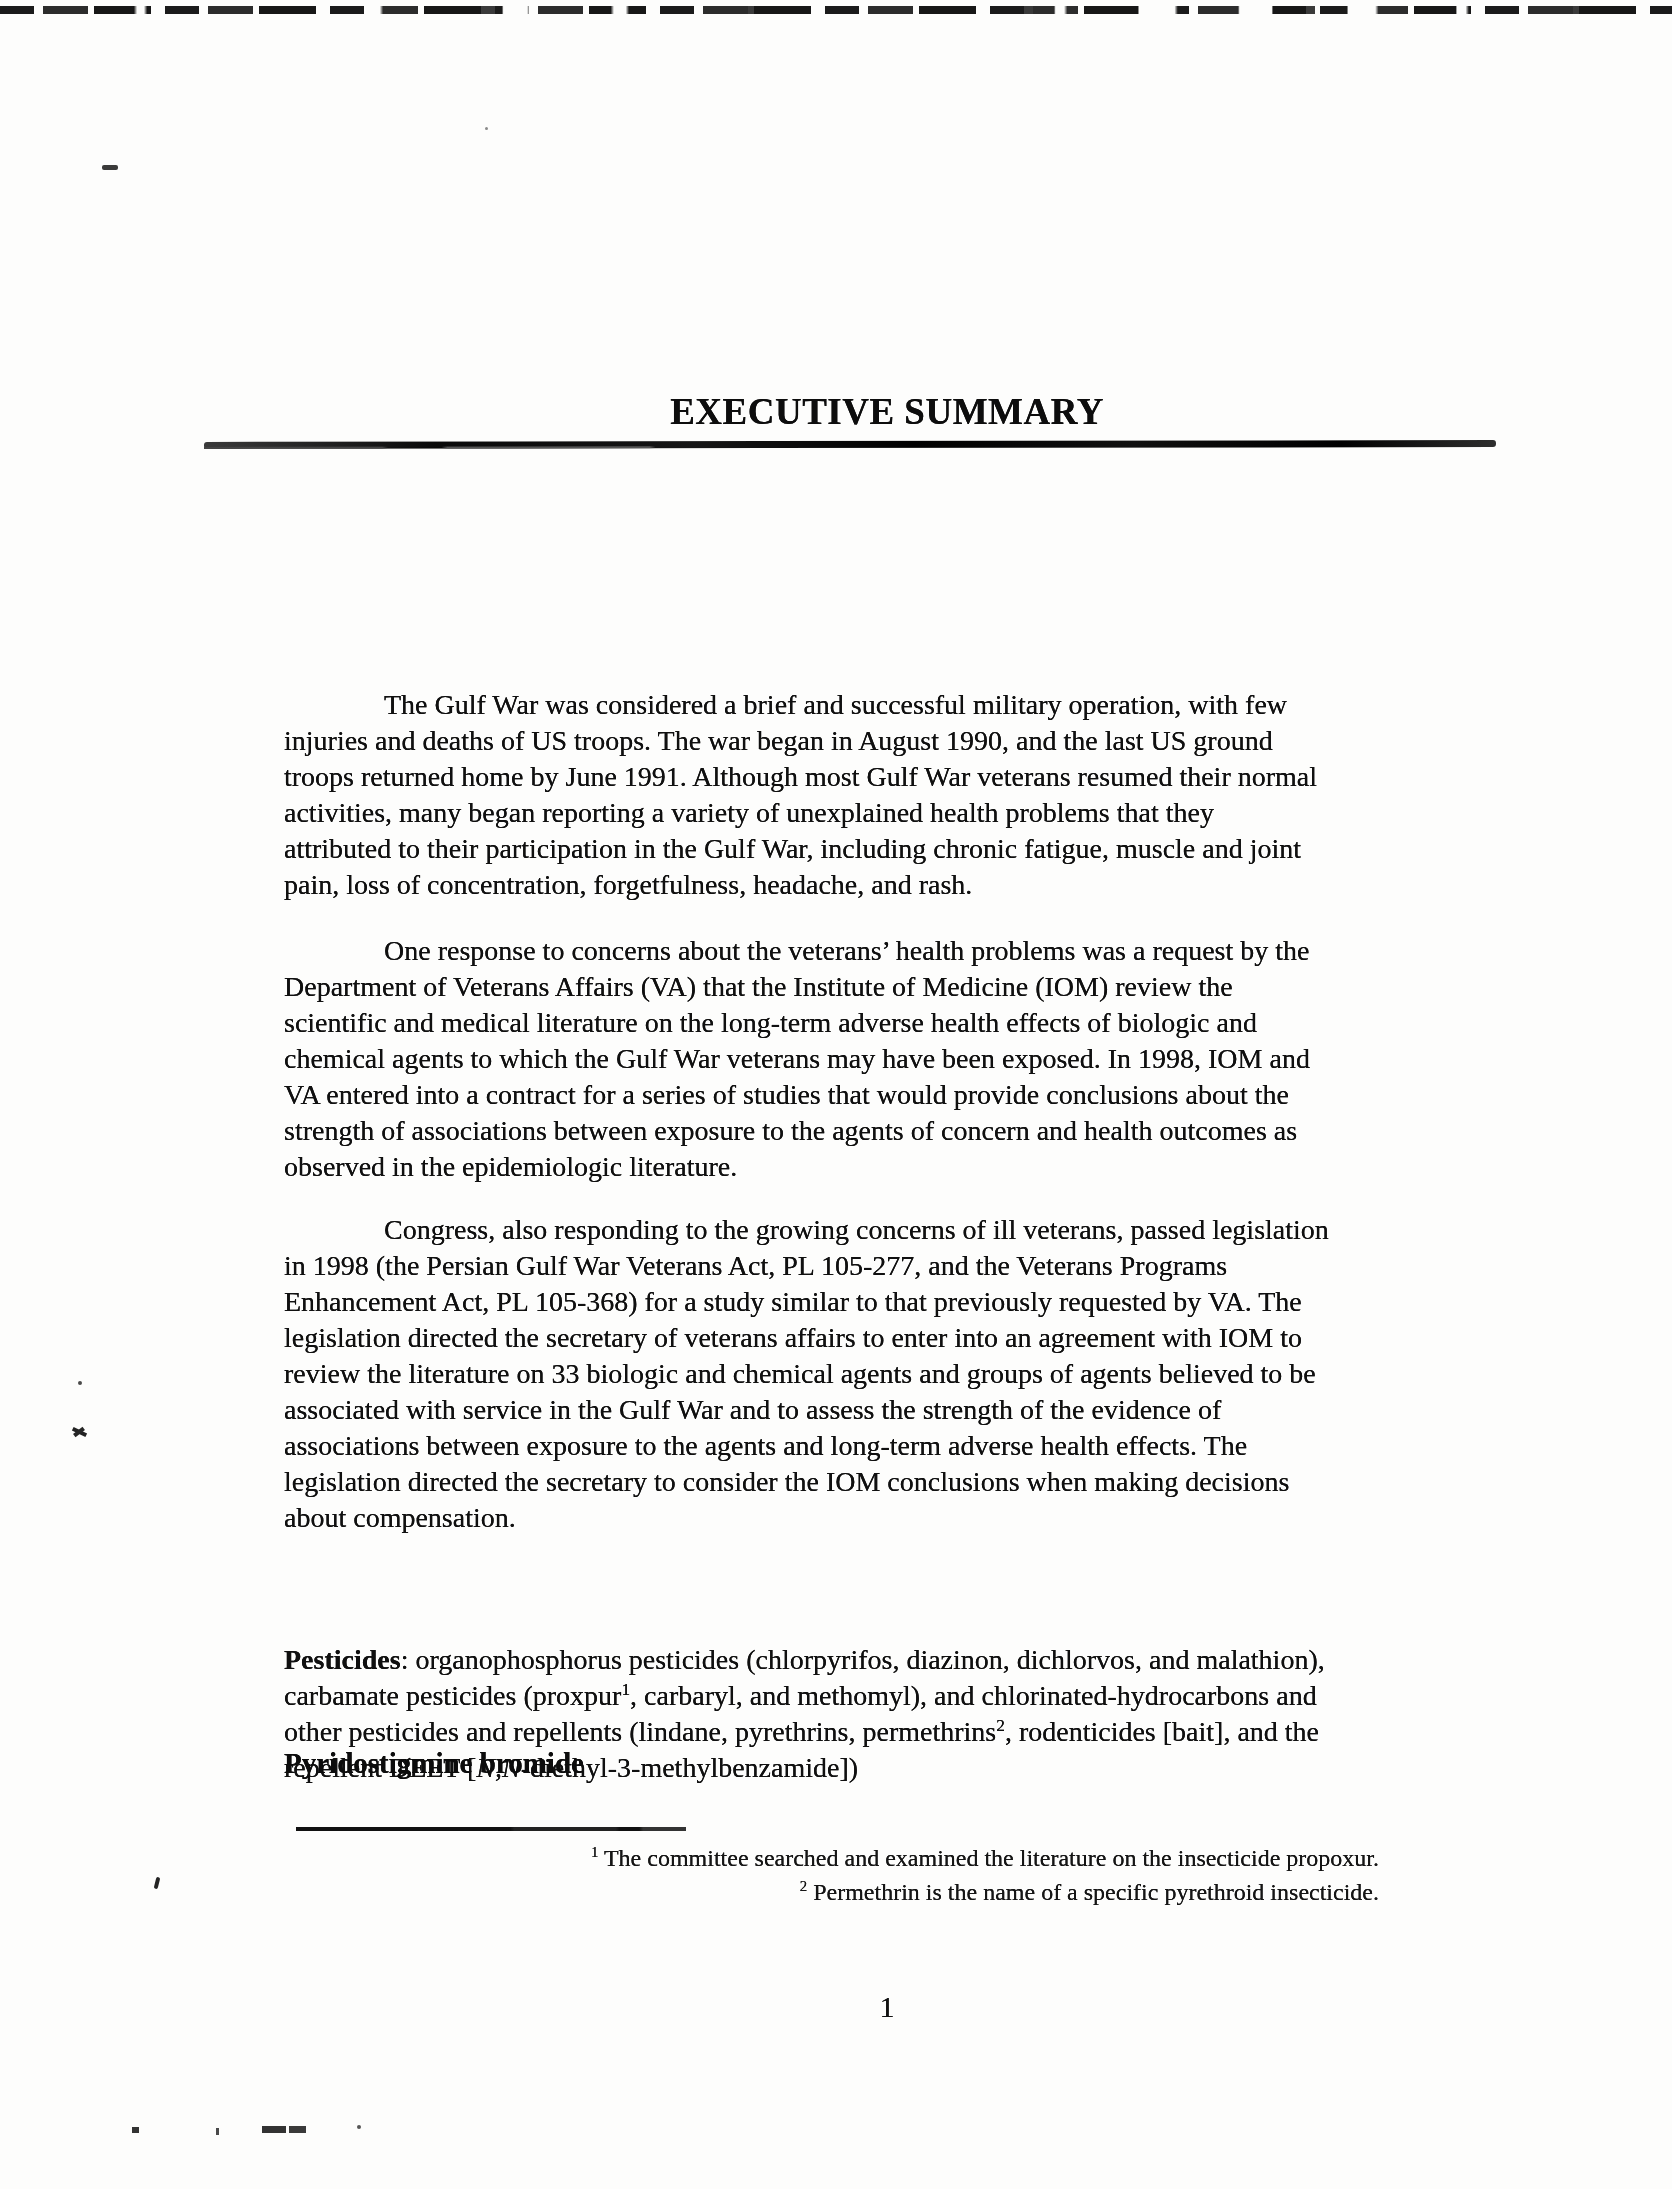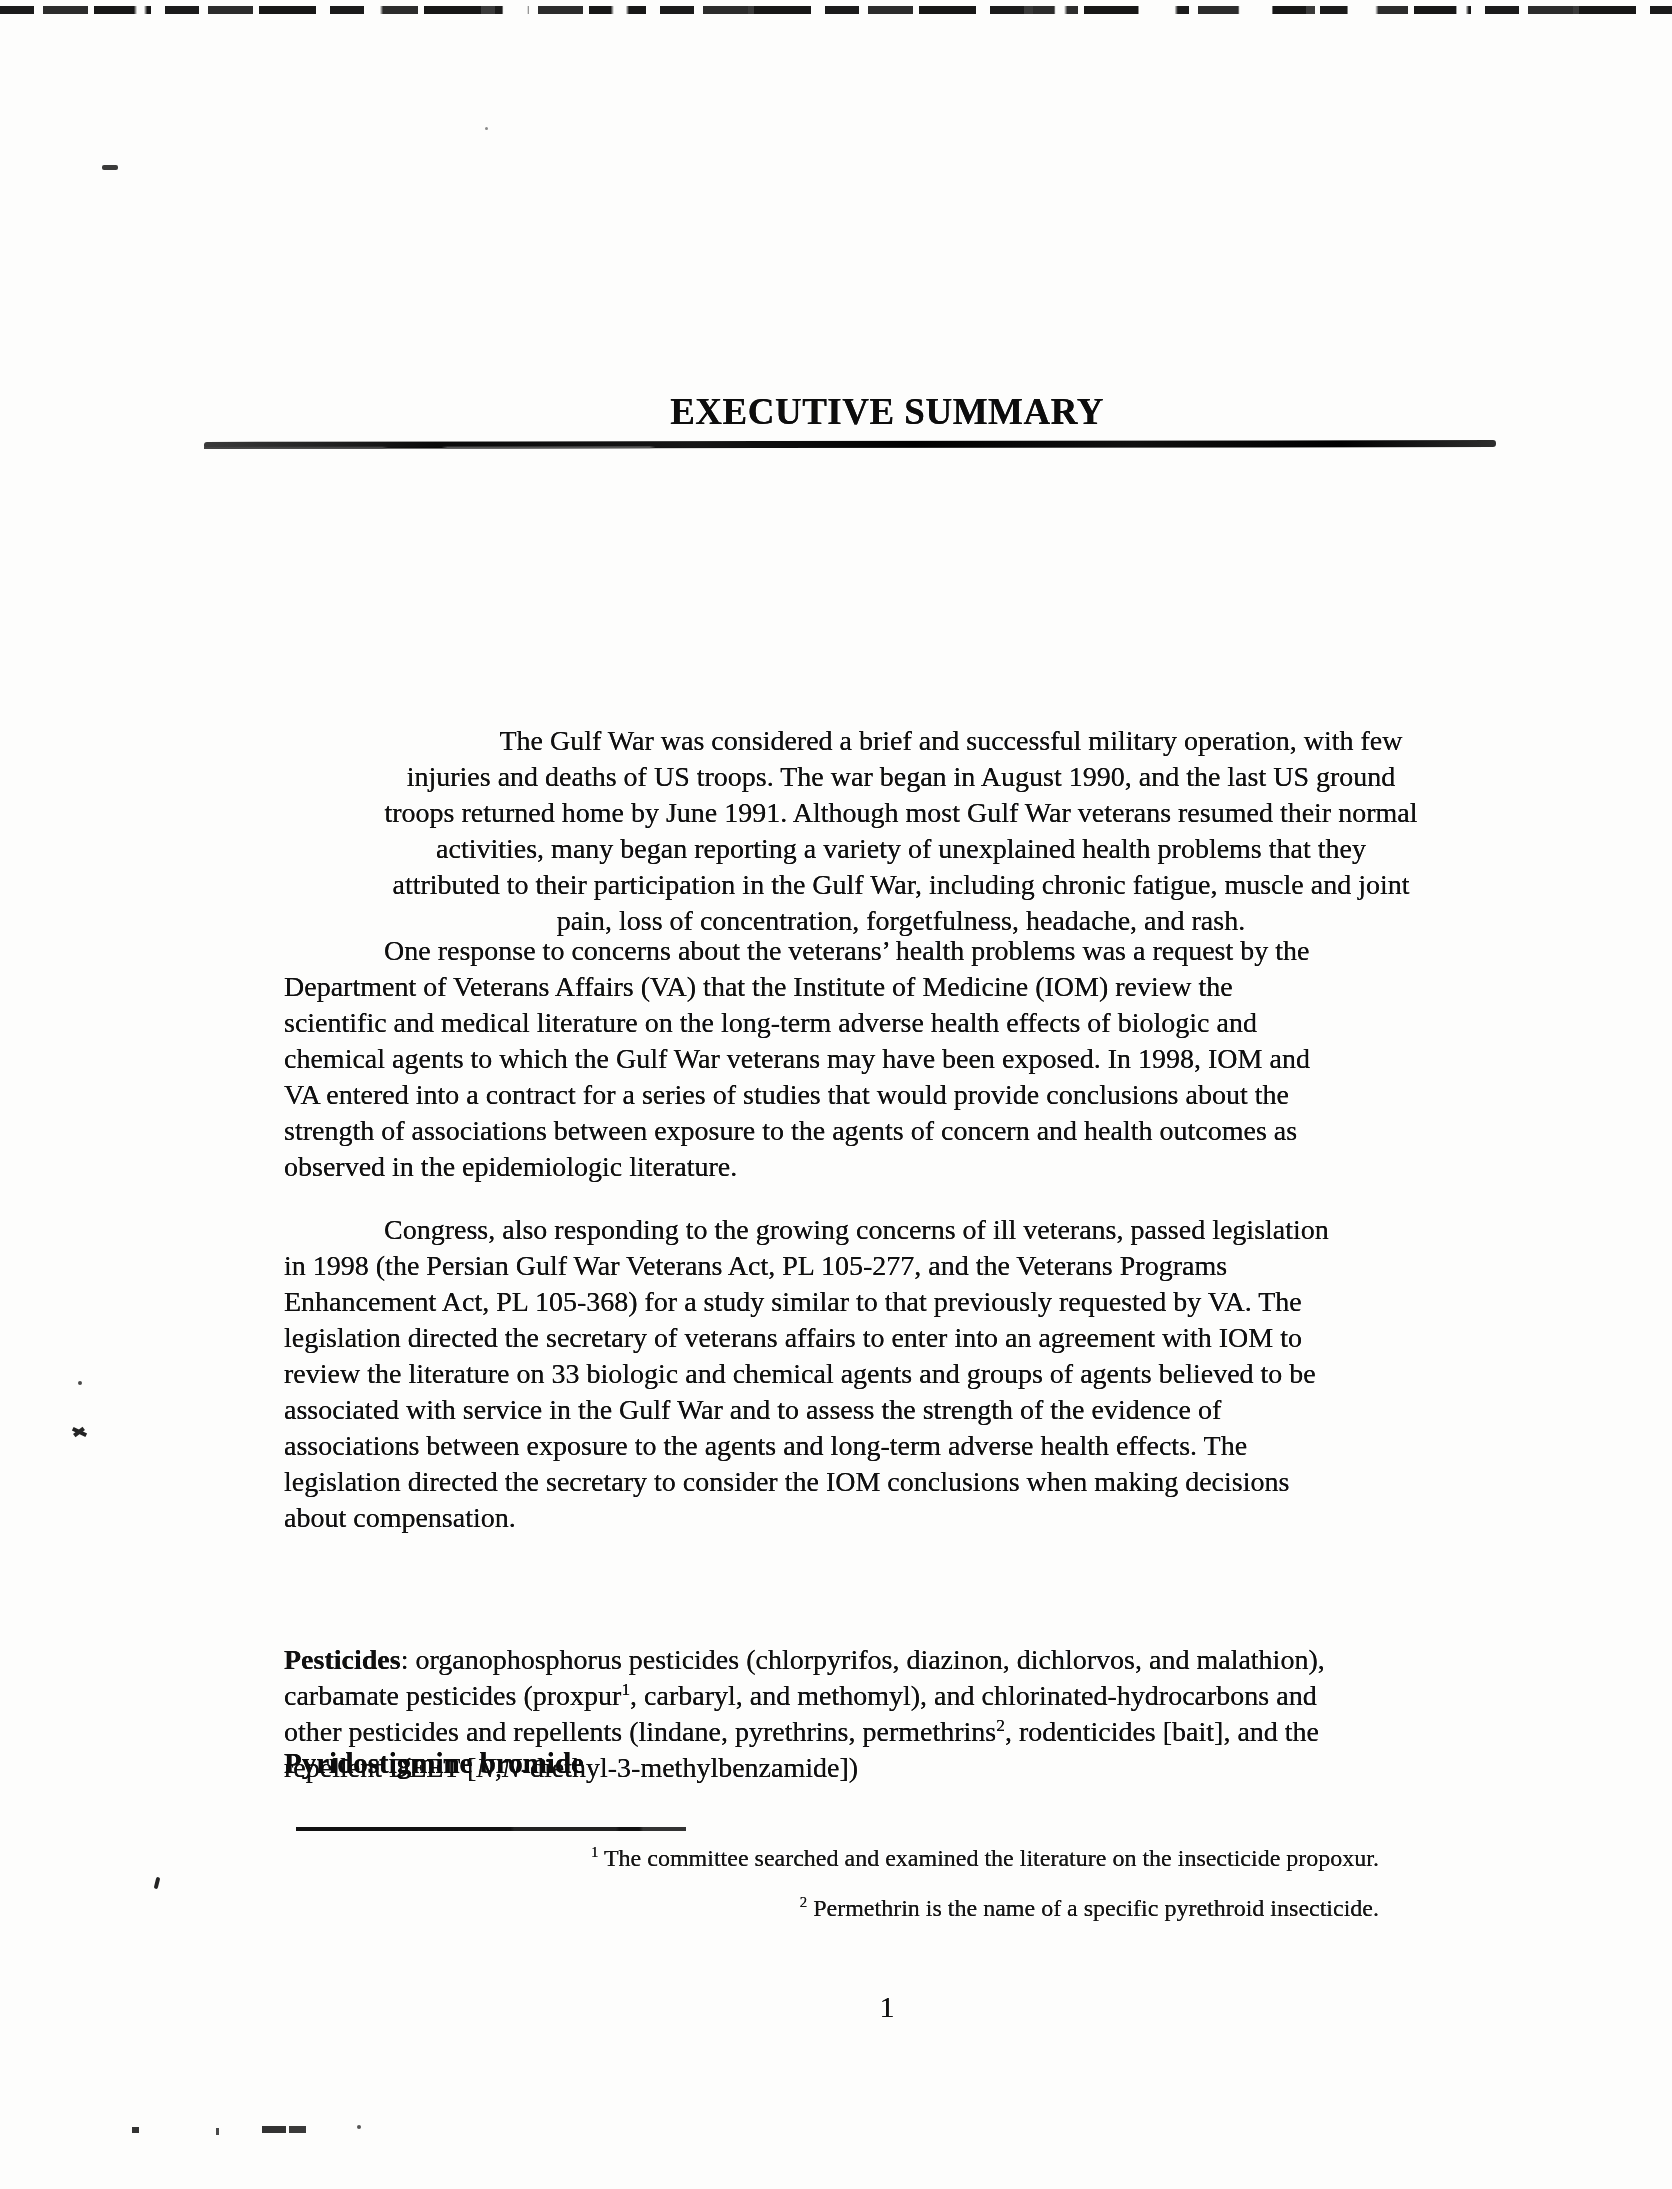--- a/index.html
+++ b/index.html
@@ -69,21 +69,21 @@
 
   
   .para{
     position:absolute;left:284px;width:1234px;
     font-size:28px;line-height:36px;
     white-space:nowrap;
     color:#101010;
     text-shadow:0 0 0.5px #101010;
   }
   .para.indent{text-indent:100px;}
-  .p1{top:723px;text-align:center;}
+  .p1{top:687px;}
   .p2{top:933px;}
   .p3{top:1212px;}
   .p4{top:1535px;}
   .p5{top:1642px;}
   sup{font-size:0.62em;line-height:0;vertical-align:super;}
 
   .agent-heading{
     position:absolute;left:284px;top:1747px;
     font-size:29px;font-weight:700;
     color:#0c0c0c;
@@ -97,21 +97,21 @@
   }
   .footnote{
     position:absolute;left:284px;width:1095px;
     font-size:24px;line-height:30px;
     white-space:nowrap;
     color:#151515;
     text-shadow:0 0 0.4px #151515;
     text-align:right;
   }
   .fn1{top:1843px;}
-  .fn2{top:1877px;margin-top:16px;}
+  .fn2{top:1877px;}
 
   .page-number{
     position:absolute;left:284px;top:1990px;width:1206px;
     text-align:center;
     font-size:30px;color:#101010;
     text-shadow:0 0 0.5px #101010;
   }
 </style>
 </head>
 <body>

